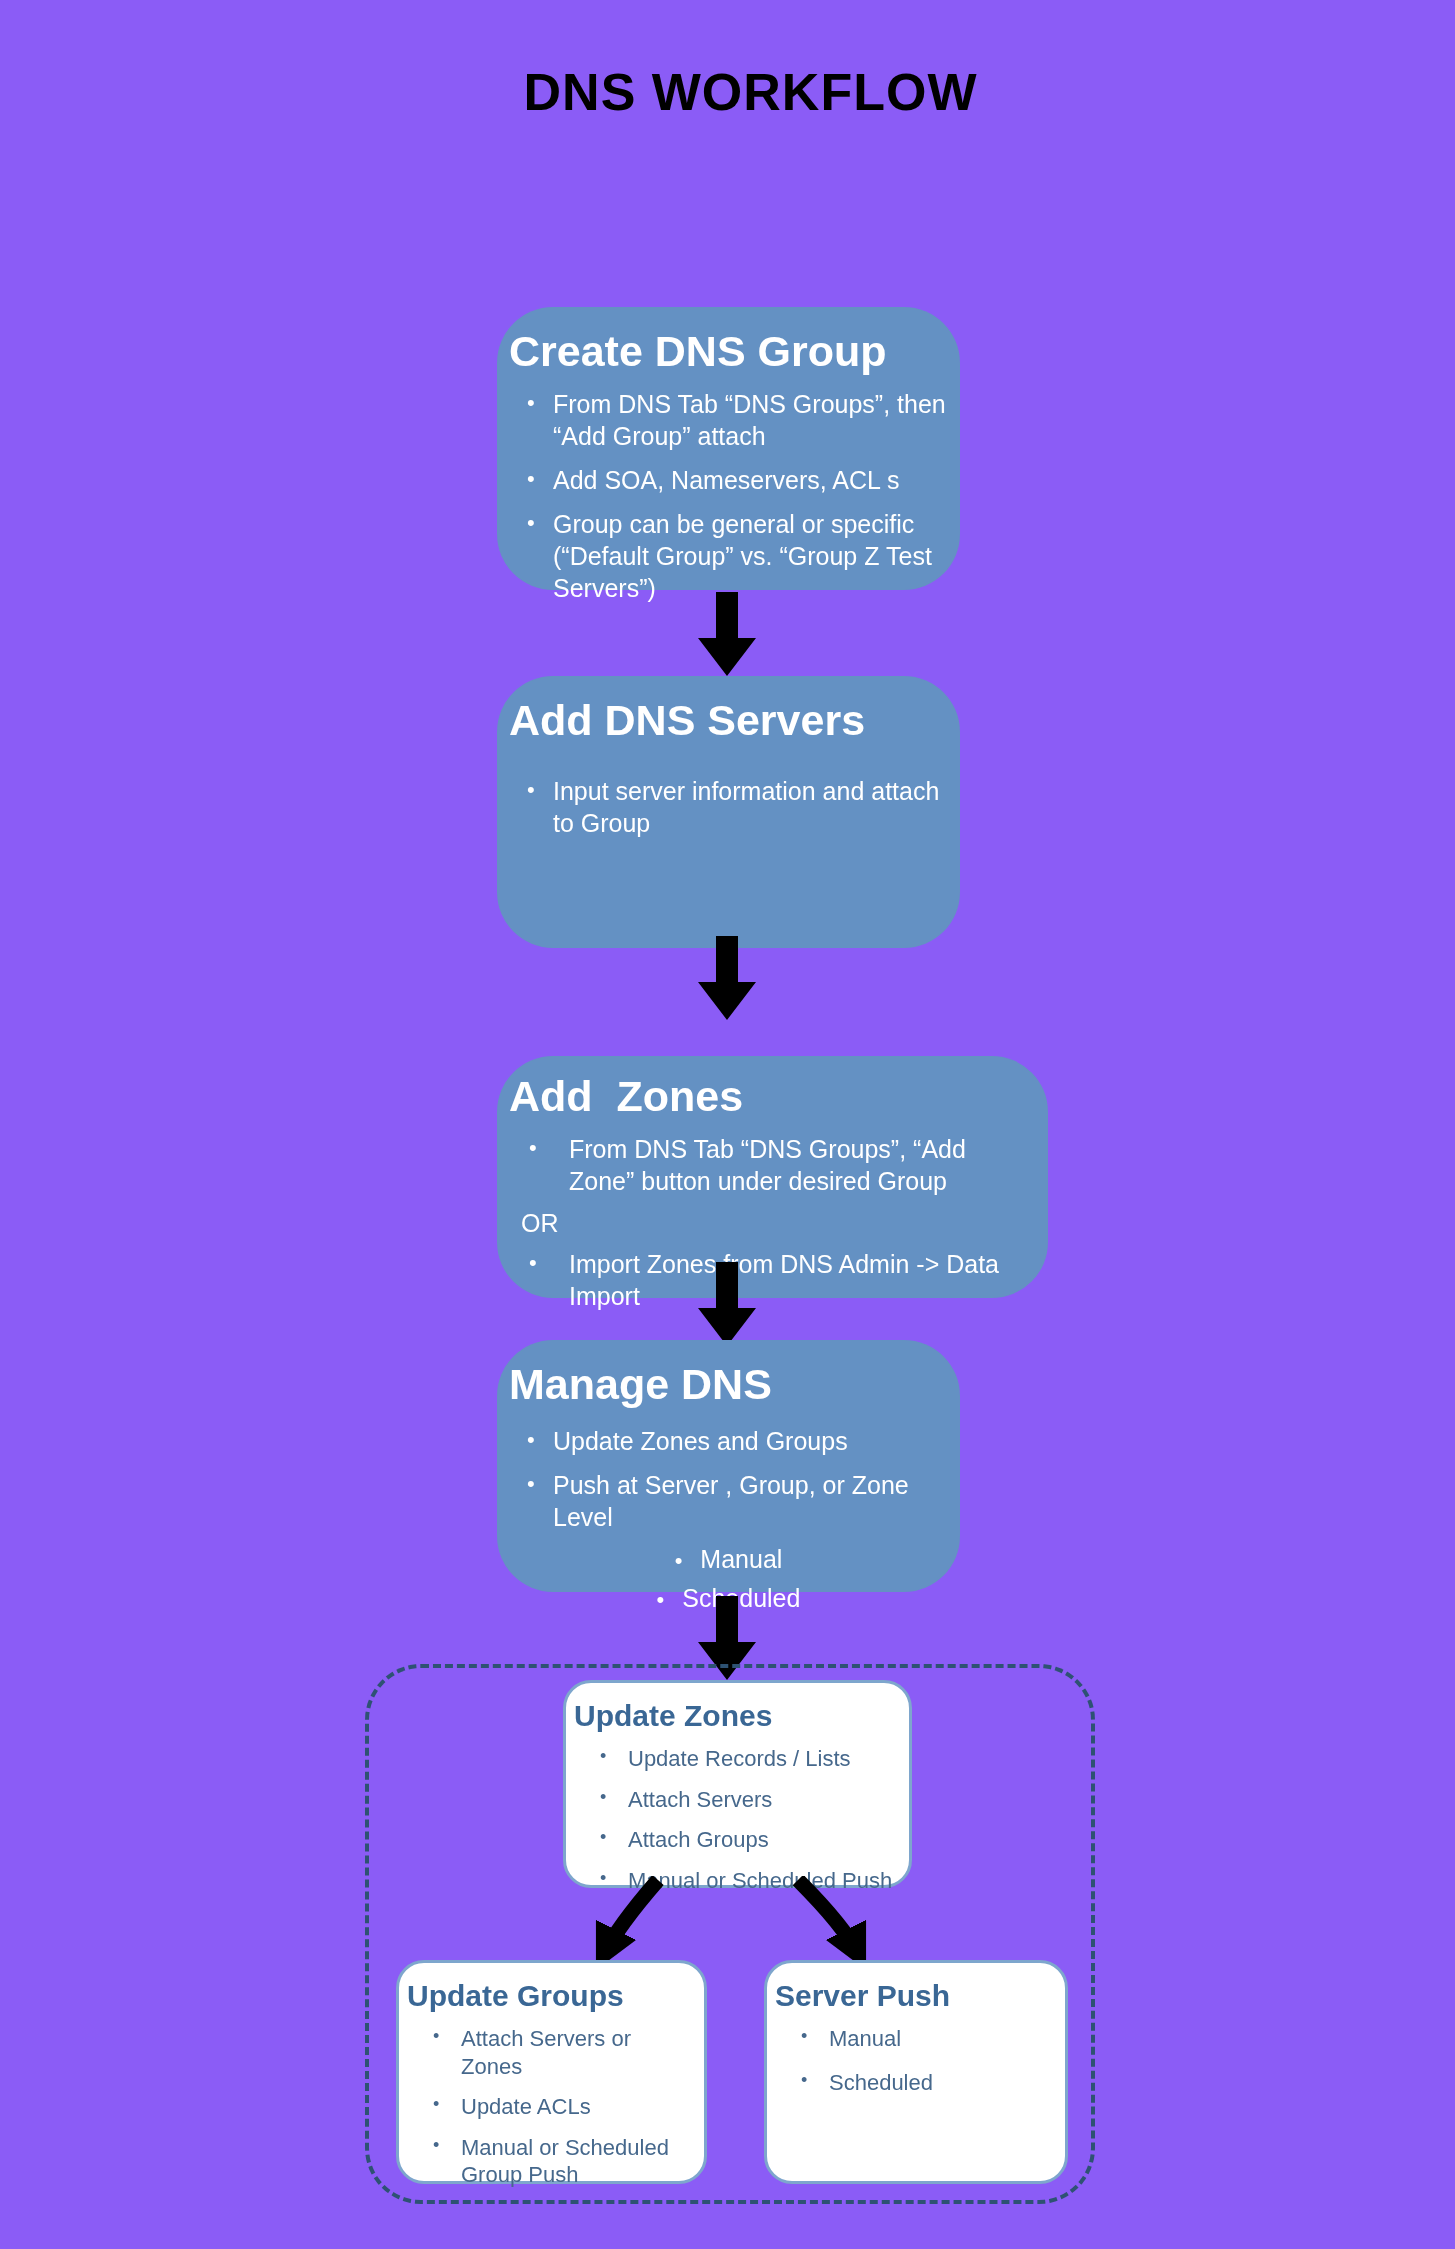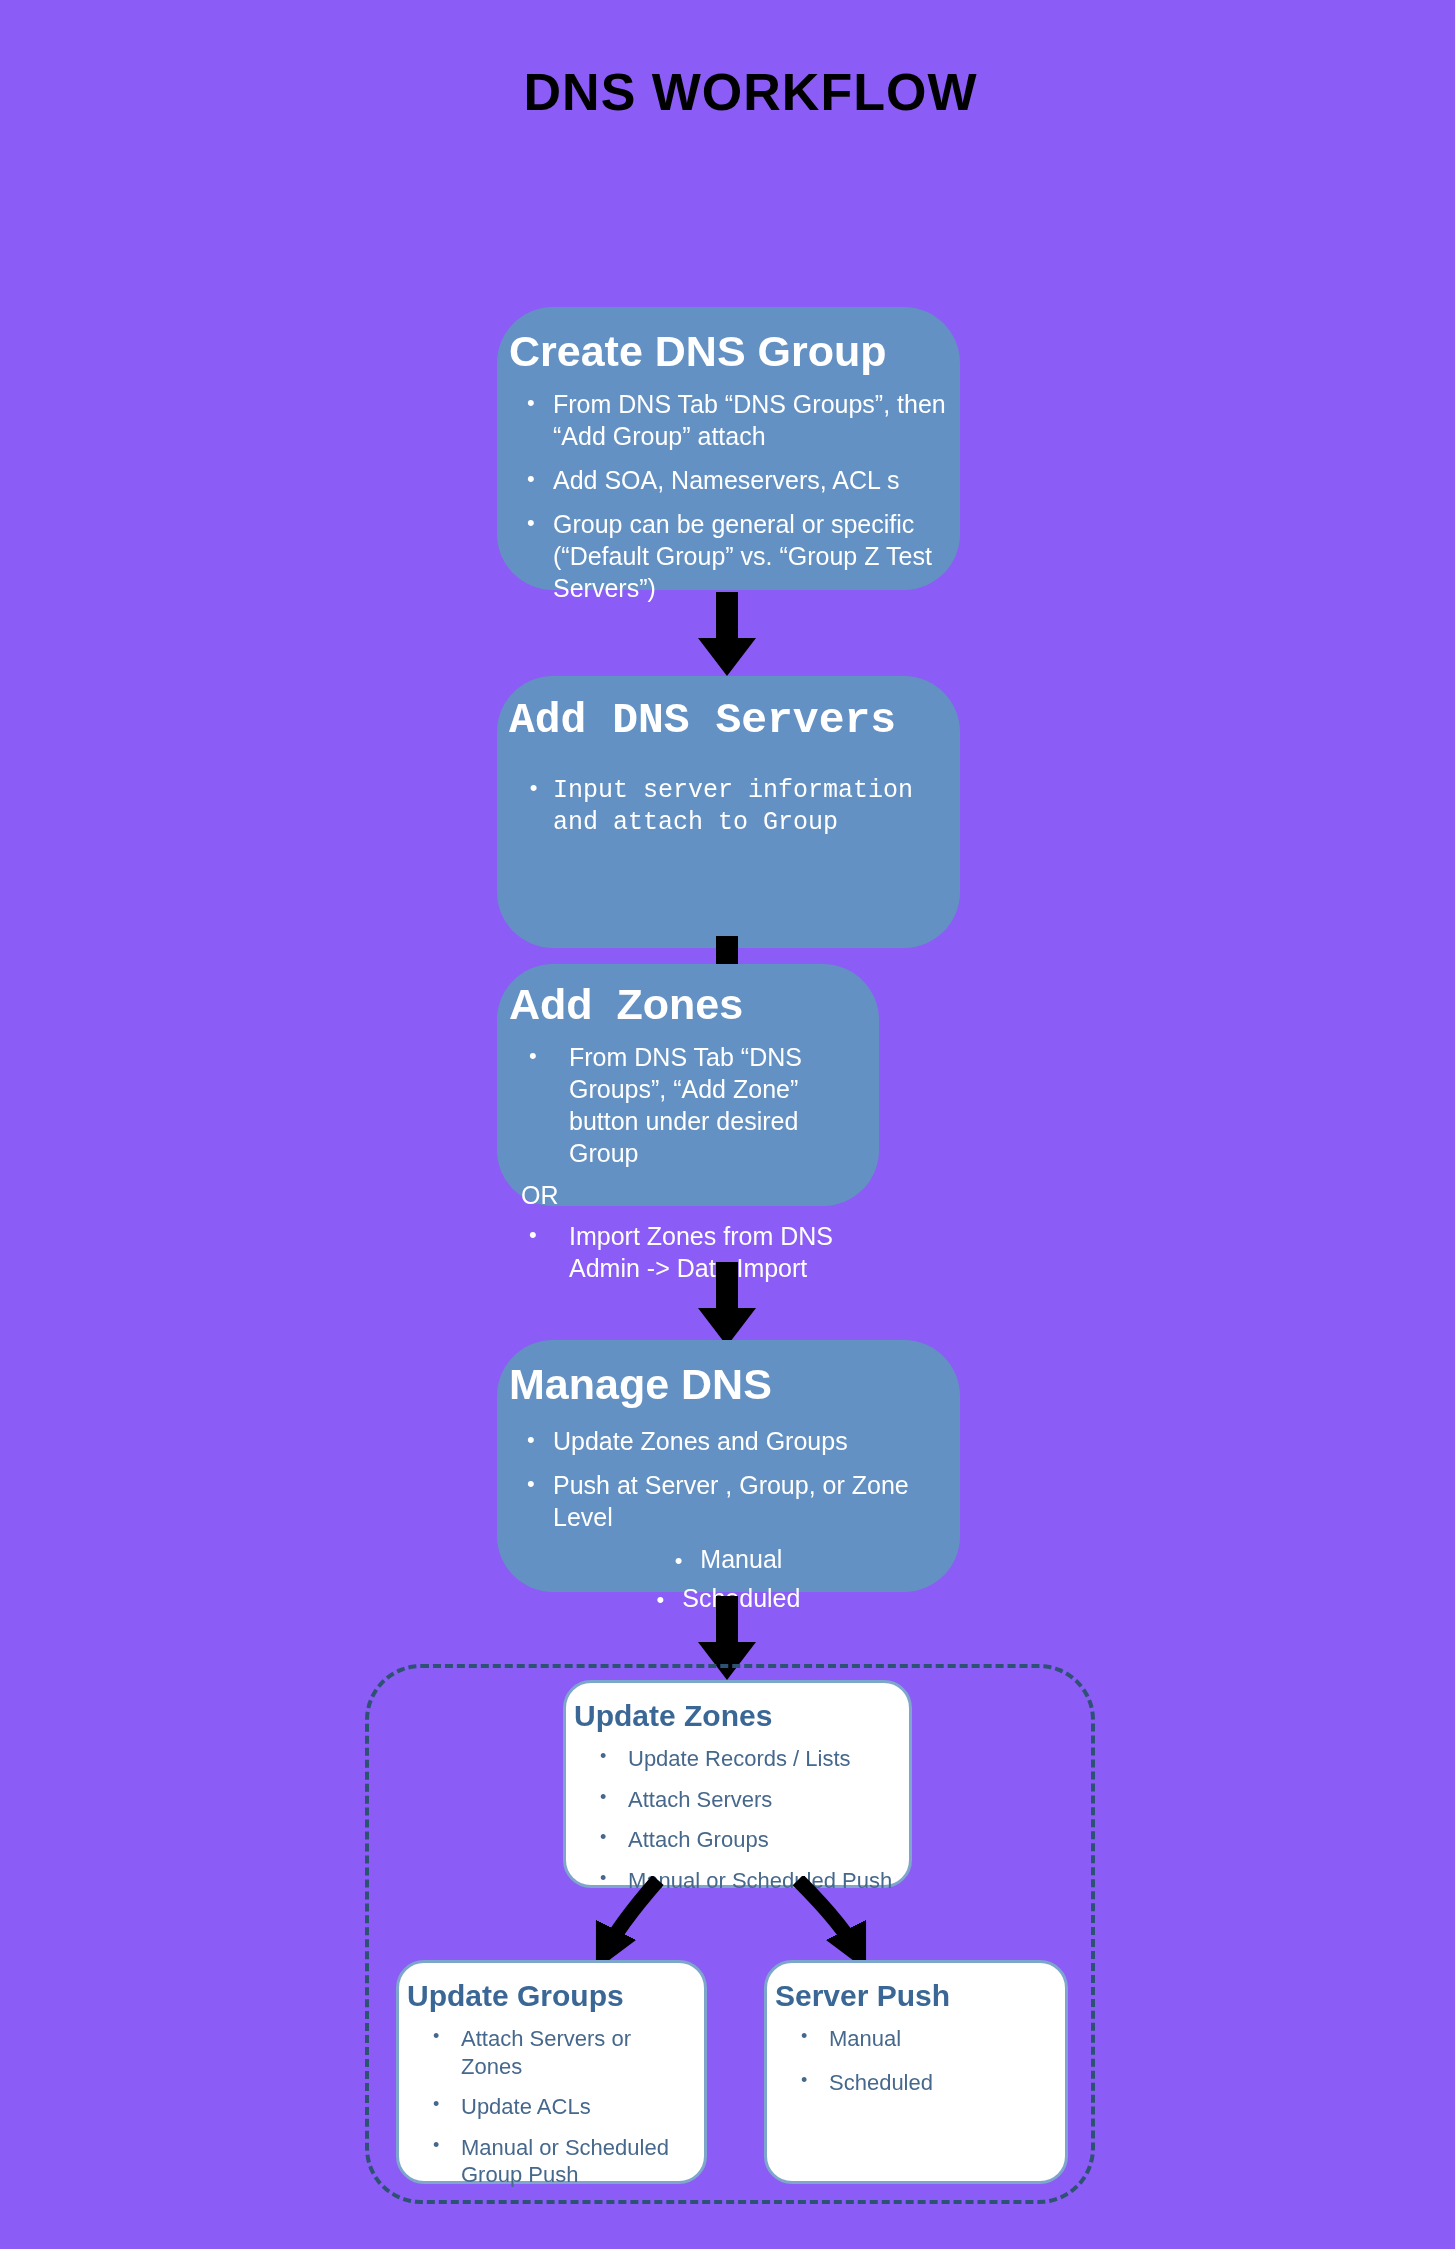--- a/index.html
+++ b/index.html
@@ -27,23 +27,23 @@
   .bluebox ul { list-style:none; margin:0; padding:0; }
   .bluebox li {
     position:relative; padding-left:56px; padding-right:14px;
     font-size:25px; line-height:1.28; margin-bottom:12px; white-space:pre-wrap;
   }
   .bluebox li::before {
     content:"\2022"; position:absolute; left:30px; top:1px; font-size:22px;
   }
 
   #box-create  { left:497px; top:307px;  width:463px; height:283px; }
-  #box-servers { left:497px; top:676px;  width:463px; height:272px;font-family:Liberation Mono, monospace; }
+  #box-servers { left:497px; top:676px;  width:463px; height:272px; }
   #box-servers h2 { margin-bottom:30px; }
-  #box-zones   { left:497px; top:964px; width:382px; height:242px; }
+  #box-zones   { left:497px; top:1056px; width:551px; height:242px; }
   #box-zones h2 { margin-top:16px; }
   #box-zones li { padding-left:72px; }
   #box-zones li::before { left:32px; }
   #box-zones .or-label {
     font-size:25px; padding-left:24px; margin:2px 0 10px; font-weight:normal;
   }
   #box-manage  { left:497px; top:1340px; width:463px; height:252px; }
   #box-manage h2 { margin-bottom:16px; }
   #box-manage .sub-bullets { text-align:center; margin-top:2px; }
   #box-manage .sub-bullet { font-size:25px; margin-bottom:10px; }

